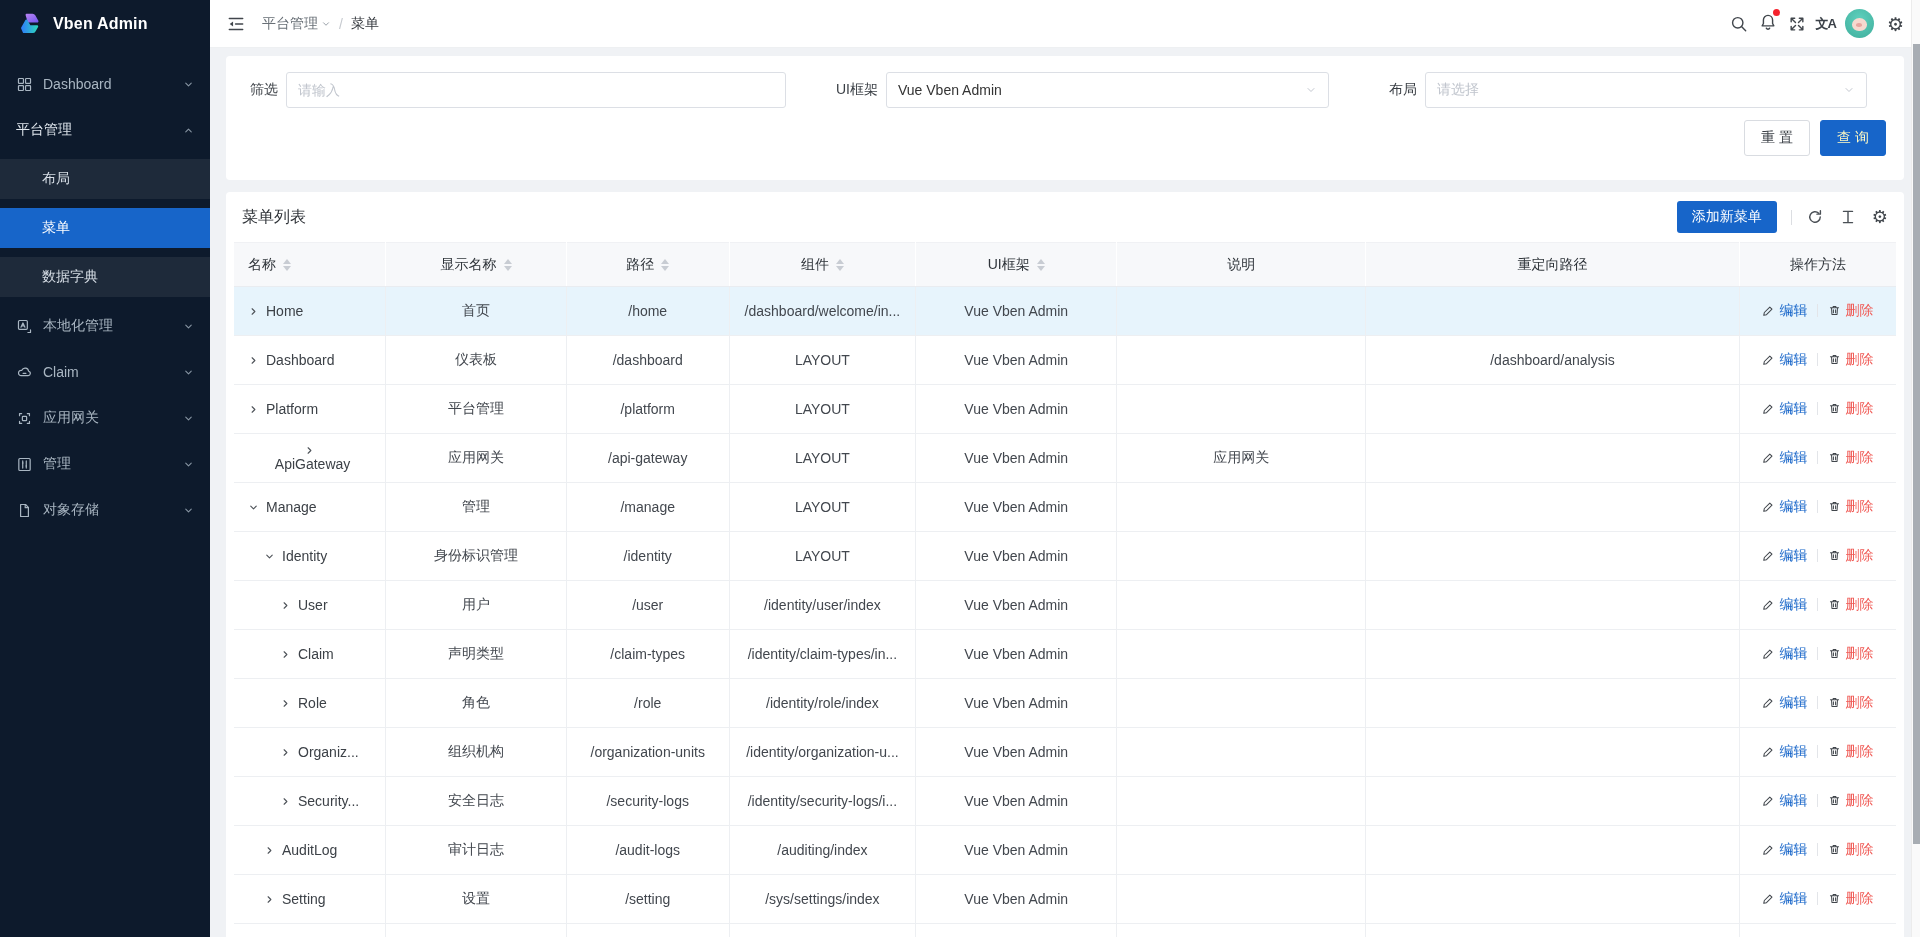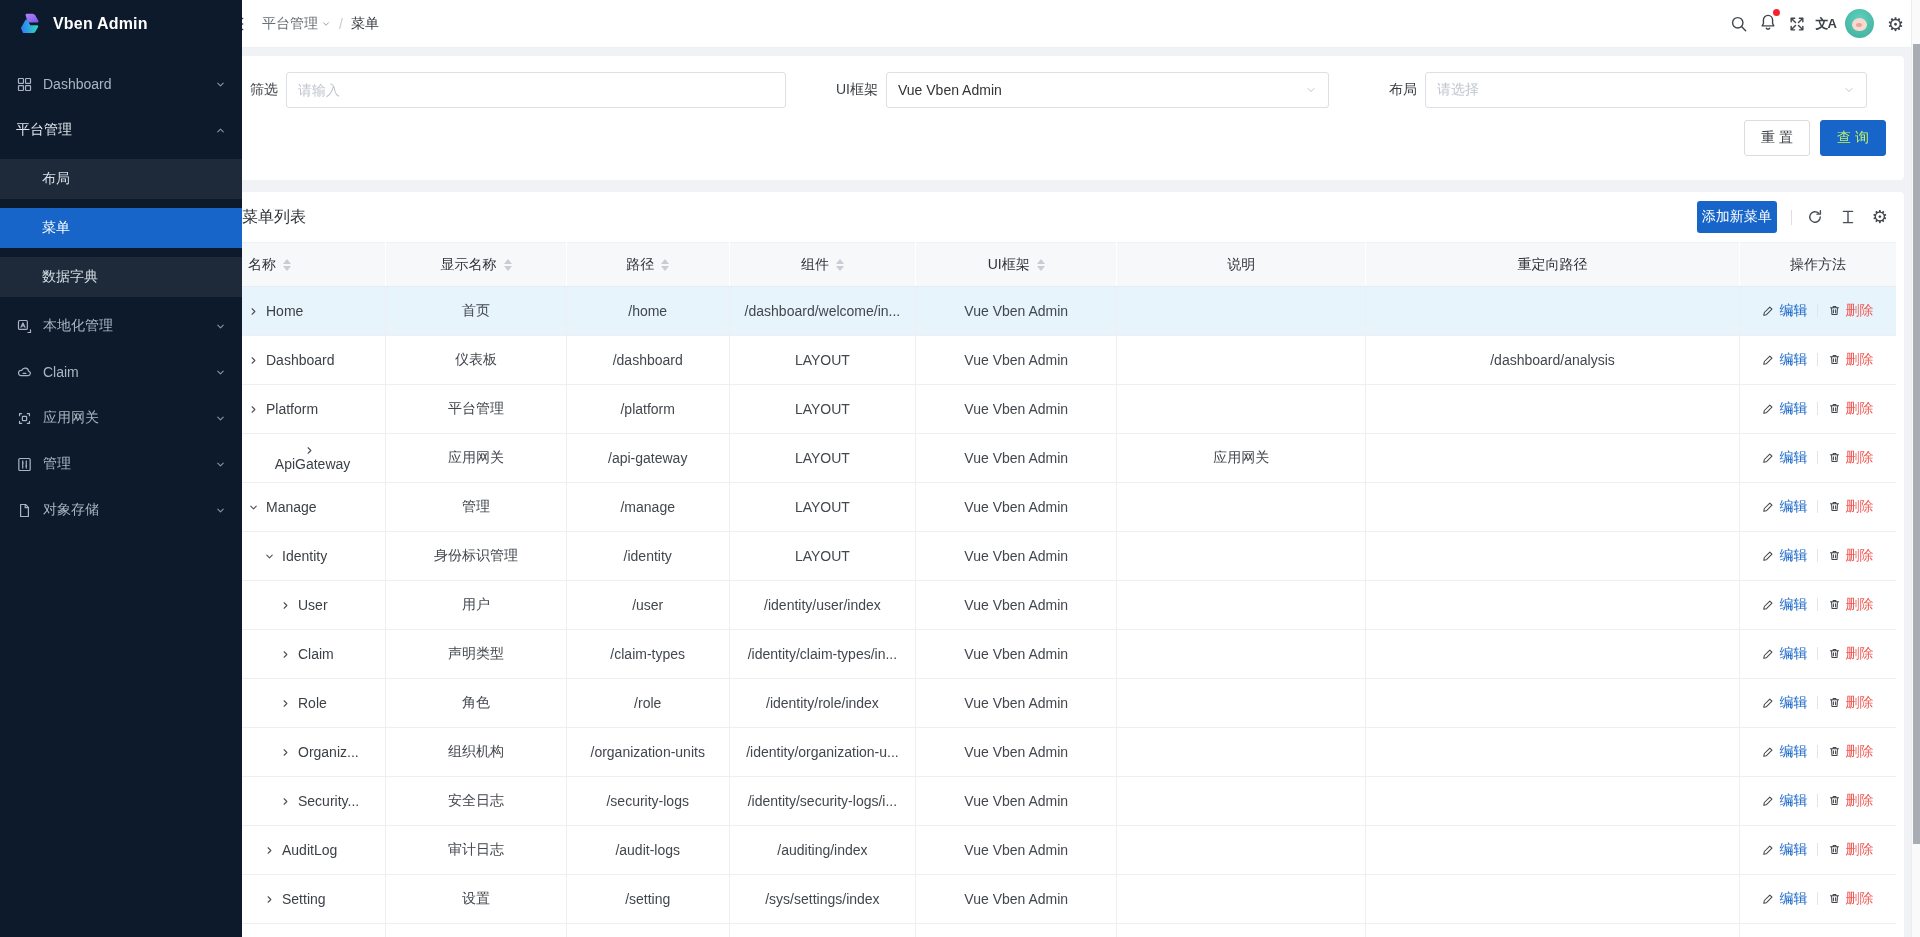--- a/index.html
+++ b/index.html
@@ -2,21 +2,21 @@
 <html><head>
 <meta charset="utf-8">
 <style>
   html,body{margin:0;padding:0;overflow:hidden;}
   body{width:1920px;height:937px;position:relative;background:#f0f2f5;
        font-family:"Liberation Sans","DejaVu Sans",sans-serif;
        -webkit-font-smoothing:antialiased;}
   #app{position:absolute;inset:0;}
 
   
-  .sidebar{position:absolute;left:0;top:0;bottom:0;width:242px;background:#0d1a2c;z-index:5;}
+  .sidebar{position:absolute;left:0;top:0;bottom:0;width:210px;background:#0d1a2c;z-index:5;}
   .logo{height:48px;display:flex;align-items:center;padding-left:16px;gap:10px;cursor:pointer;}
   .logo-text{color:#fff;font-size:16px;font-weight:bold;letter-spacing:.2px;}
   .menu{padding-top:10px;}
   .menu-item{height:40px;margin:6px 0;display:flex;align-items:center;padding:0 16px;
              font-size:14px;color:#a9b6c2;cursor:pointer;}
   .menu-item .mi-icon{width:17px;height:17px;margin-right:10px;display:inline-flex;flex:none;}
   .menu-item .mi-label{flex:1;white-space:nowrap;overflow:hidden;}
   .mi-caret{width:11px;height:11px;color:#8795a3;display:inline-flex;flex:none;}
   .menu-item.group-open{color:#dee5ec;}
   .sub-item{height:40px;margin:9px 0;display:flex;align-items:center;padding-left:42px;
@@ -67,28 +67,28 @@
   .select .mi-caret{color:#c3c7cf;width:12px;height:12px;}
   .fg2{margin-left:50px;}
   .fg3{margin-left:60px;}
   .sel-ui{width:443px;}
   .sel-layout{width:442px;}
   .filter-actions{display:flex;justify-content:flex-end;gap:10px;margin-top:12px;}
   .btn{height:36px;border-radius:3px;font-size:14px;display:inline-flex;align-items:center;
        justify-content:center;cursor:pointer;box-sizing:border-box;font-family:inherit;
        letter-spacing:4px;padding:0 12px 0 16px;}
   .btn-plain{background:#fff;border:1px solid #d9dce1;color:#3a3f45;text-align:center;}
-  .btn-primary{background:#1765c9;border:1px solid #1765c9;color:#bef264;}
+  .btn-primary{background:#1765c9;border:1px solid #1765c9;color:#fef9c3;}
 
   
   .table-card{margin-top:12px;height:760px;box-sizing:border-box;padding:0 8px;overflow:hidden;}
   .card-head{height:50px;display:flex;align-items:center;padding:0 8px;}
   .card-title{font-size:16px;color:#2f3338;font-weight:500;}
   .head-right{margin-left:auto;display:flex;align-items:center;}
-  .add-btn{height:32px;padding:0 5px;background:#1765c9;color:#fff;border-radius:3px;
+  .add-btn{height:32px;padding:0 15px;background:#1765c9;color:#fff;border-radius:3px;
            font-size:14px;display:inline-flex;align-items:center;cursor:pointer;}
   .tool-sep{width:1px;height:15px;background:#dcdee2;margin:0 14px;}
   .tool-icons{display:flex;align-items:center;gap:15px;}
   .tool-icons .icon-btn{width:18px;height:18px;color:#4a4f55;}
   .tool-icons .glyph{font-size:18px;}
 
   table{width:100%;border-collapse:collapse;table-layout:fixed;}
   th{height:44px;background:#f7f8fa;font-size:14px;color:#2f343a;font-weight:500;
      border-bottom:1px solid #e9ecf0;border-top:1px solid #f0f1f4;
      border-right:1px solid #fff;padding:0 6px;box-sizing:border-box;white-space:nowrap;}

